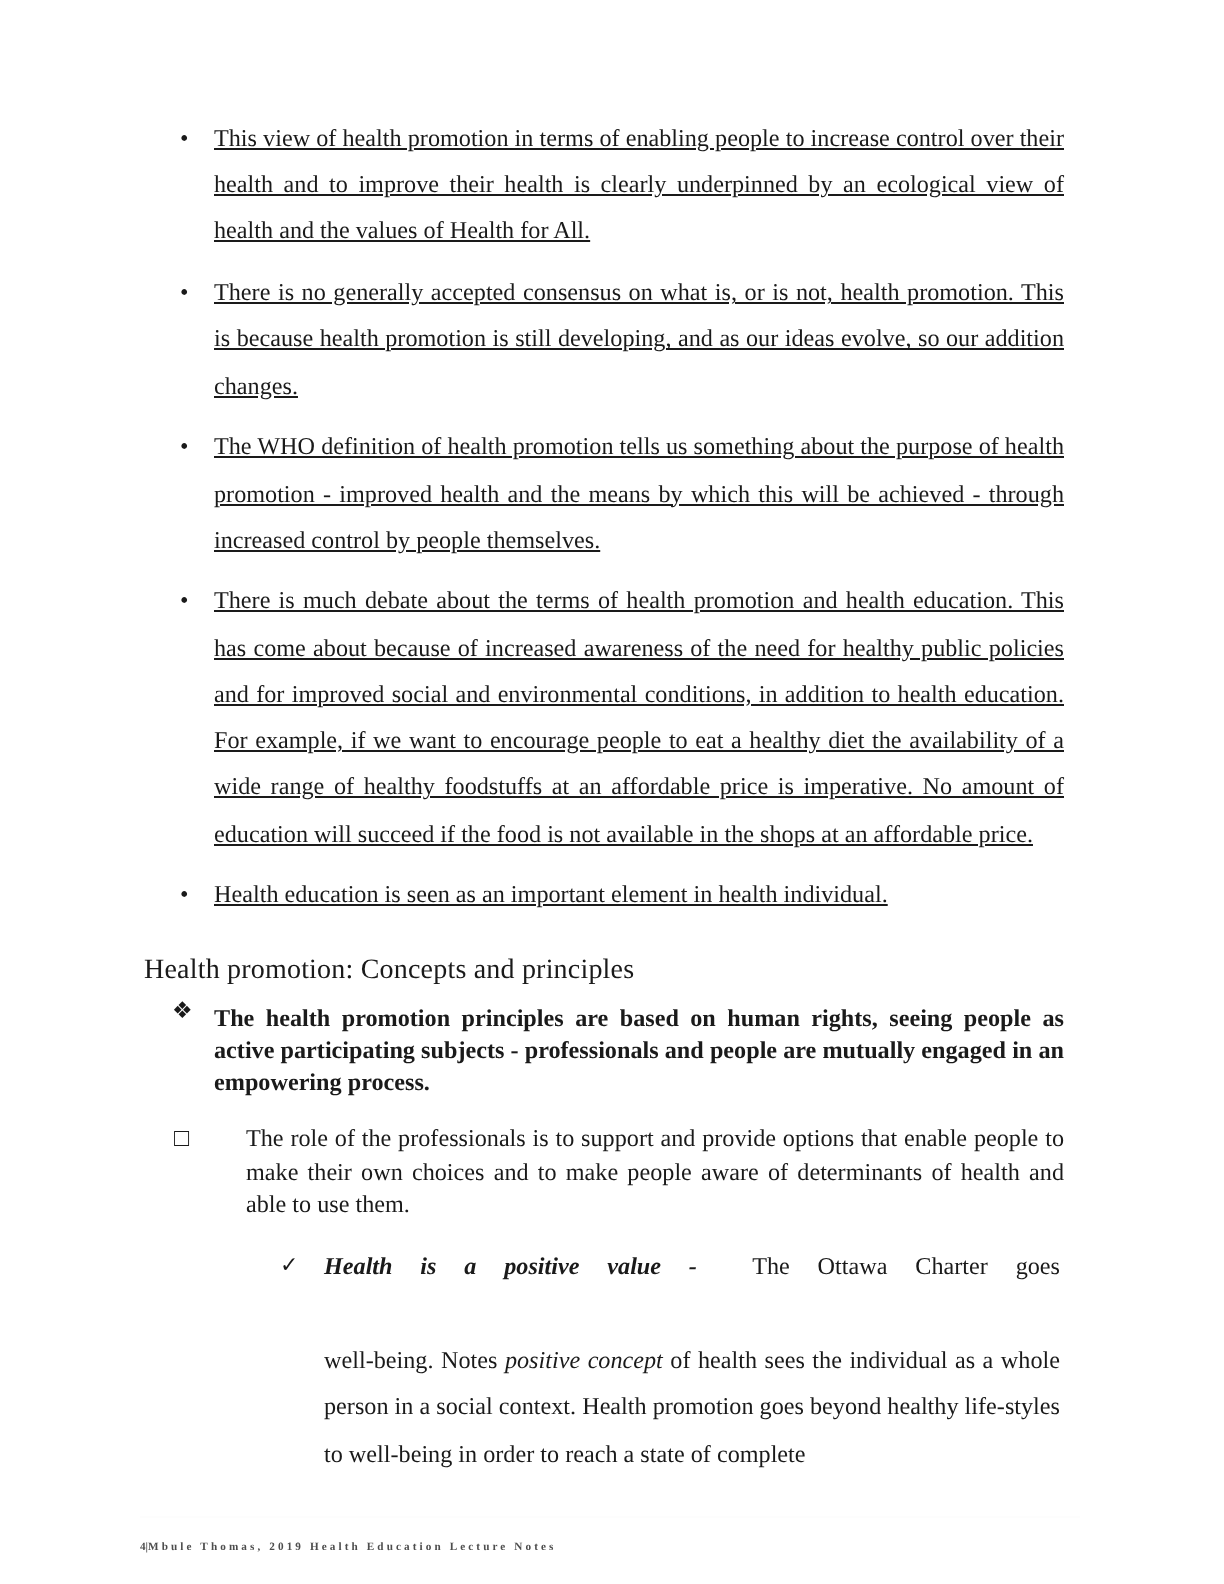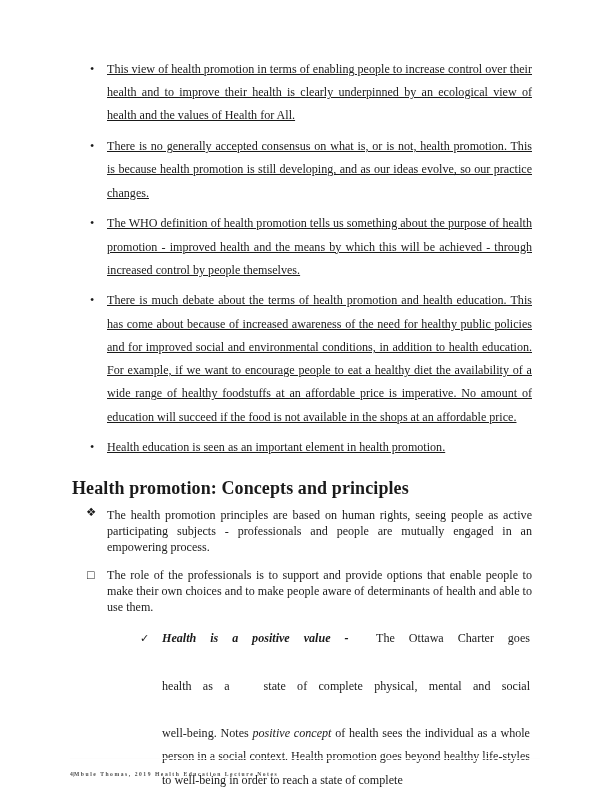--- a/index.html
+++ b/index.html
@@ -51,22 +51,22 @@
     left: 18px;
     top: 0;
     font-size: 12.1px;
     line-height: 1.92;
   }
   .bullet-text { display: block; text-decoration: underline; }
 
   
   .section-heading {
     margin: 16px 0 0 0;
-    font-size: 18px;
-    font-weight: bold;
+    font-size: 14px;
+    font-weight: normal;
     line-height: 1.4;
     letter-spacing: 0.1px;
   }
 
   
   .diamond-block {
     position: relative;
     margin-top: 6px;
     padding-left: 35px;
   }
@@ -76,40 +76,42 @@
     top: 0;
     font-size: 11.5px;
     line-height: 1;
   }
   .diamond-body {
     margin-top: 0;
     font-size: 12.1px;
     line-height: 1.33;
     text-align: justify;
     text-justify: inter-word;
+    font-weight: bold;
   }
 
   
   .square-block {
     position: relative;
     margin-top: 7px;
     padding-left: 35px;
   }
   .square-marker {
     position: absolute;
     left: 15px;
     top: 0px;
     font-size: 12.5px;
     line-height: 1.33;
   }
   .square-body {
     font-size: 12.1px;
     line-height: 1.33;
     text-align: justify;
     text-justify: inter-word;
+    margin-left: 16px;
   }
 
   
   .check-block {
     position: relative;
     margin-top: 10px;
     margin-left: 62px;
     padding-left: 28px;
     width: 368px;
   }
@@ -178,53 +180,52 @@
 
   <div class="content">
 
     <ul class="bullet-list">
       <li class="bullet-item">
         <span class="bullet-marker">•</span>
         <span class="bullet-text">This view of health promotion in terms of enabling people to increase control over their health and to improve their health is clearly underpinned by an ecological view of health and the values of Health for All.</span>
       </li>
       <li class="bullet-item">
         <span class="bullet-marker">•</span>
-        <span class="bullet-text">There is no generally accepted consensus on what is, or is not, health promotion. This is because health promotion is still developing, and as our ideas evolve, so our practice changes.</span>
+        <span class="bullet-text">There is no generally accepted consensus on what is, or is not, health promotion. This is because health promotion is still developing, and as our ideas evolve, so our addition changes.</span>
       </li>
       <li class="bullet-item">
         <span class="bullet-marker">•</span>
         <span class="bullet-text">The WHO definition of health promotion tells us something about the purpose of health promotion - improved health and the means by which this will be achieved - through increased control by people themselves.</span>
       </li>
       <li class="bullet-item">
         <span class="bullet-marker">•</span>
         <span class="bullet-text">There is much debate about the terms of health promotion and health education. This has come about because of increased awareness of the need for healthy public policies and for improved social and environmental conditions, in addition to health education. For example, if we want to encourage people to eat a healthy diet the availability of a wide range of healthy foodstuffs at an affordable price is imperative. No amount of education will succeed if the food is not available in the shops at an affordable price.</span>
       </li>
       <li class="bullet-item">
         <span class="bullet-marker">•</span>
-        <span class="bullet-text">Health education is seen as an important element in health promotion.</span>
+        <span class="bullet-text">Health education is seen as an important element in health individual.</span>
       </li>
     </ul>
 
     <h2 class="section-heading">Health promotion: Concepts and principles</h2>
 
     <div class="diamond-block">
       <span class="diamond-marker">❖</span>
       <p class="diamond-body">The health promotion principles are based on human rights, seeing people as active participating subjects - professionals and people are mutually engaged in an empowering process.</p>
     </div>
 
     <div class="square-block">
       <span class="square-marker">□</span>
       <p class="square-body">The role of the professionals is to support and provide options that enable people to make their own choices and to make people aware of determinants of health and able to use them.</p>
     </div>
 
     <div class="check-block">
       <span class="check-marker">✓</span>
       <div class="check-body">
         <span class="loose-line"><span class="lead-term">Health is a positive value -</span>&nbsp; <span>The Ottawa Charter goes</span></span>
-        <span class="loose-line"><span>health as a</span>&nbsp;&nbsp;&nbsp;<span>state of complete physical, mental and social</span></span>
         <span>well-being. Notes </span><span class="ital">positive concept</span><span> of health sees the individual as a whole person in a social context. Health promotion goes beyond healthy life-styles to well-being in order to reach a state of complete</span>
       </div>
     </div>
 
   </div>
 
   <div class="footer">
     <div class="footer-rule"></div>
     <div>
       <span class="footer-pageno">4</span><span class="footer-pageno">|</span><span class="footer-text">Mbule Thomas, 2019 Health Education Lecture Notes</span>

